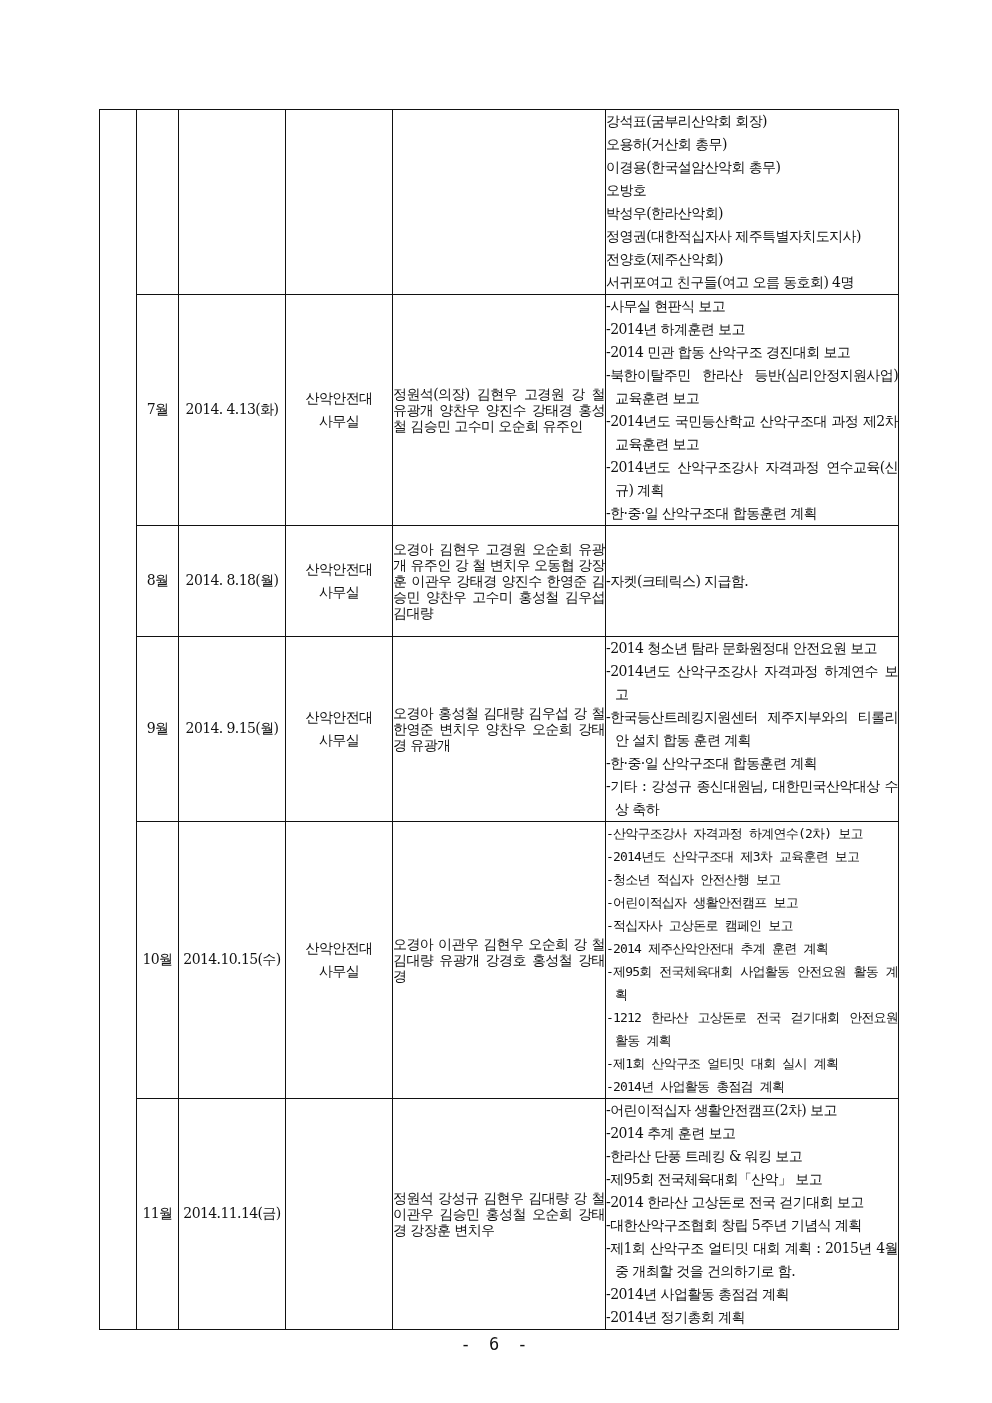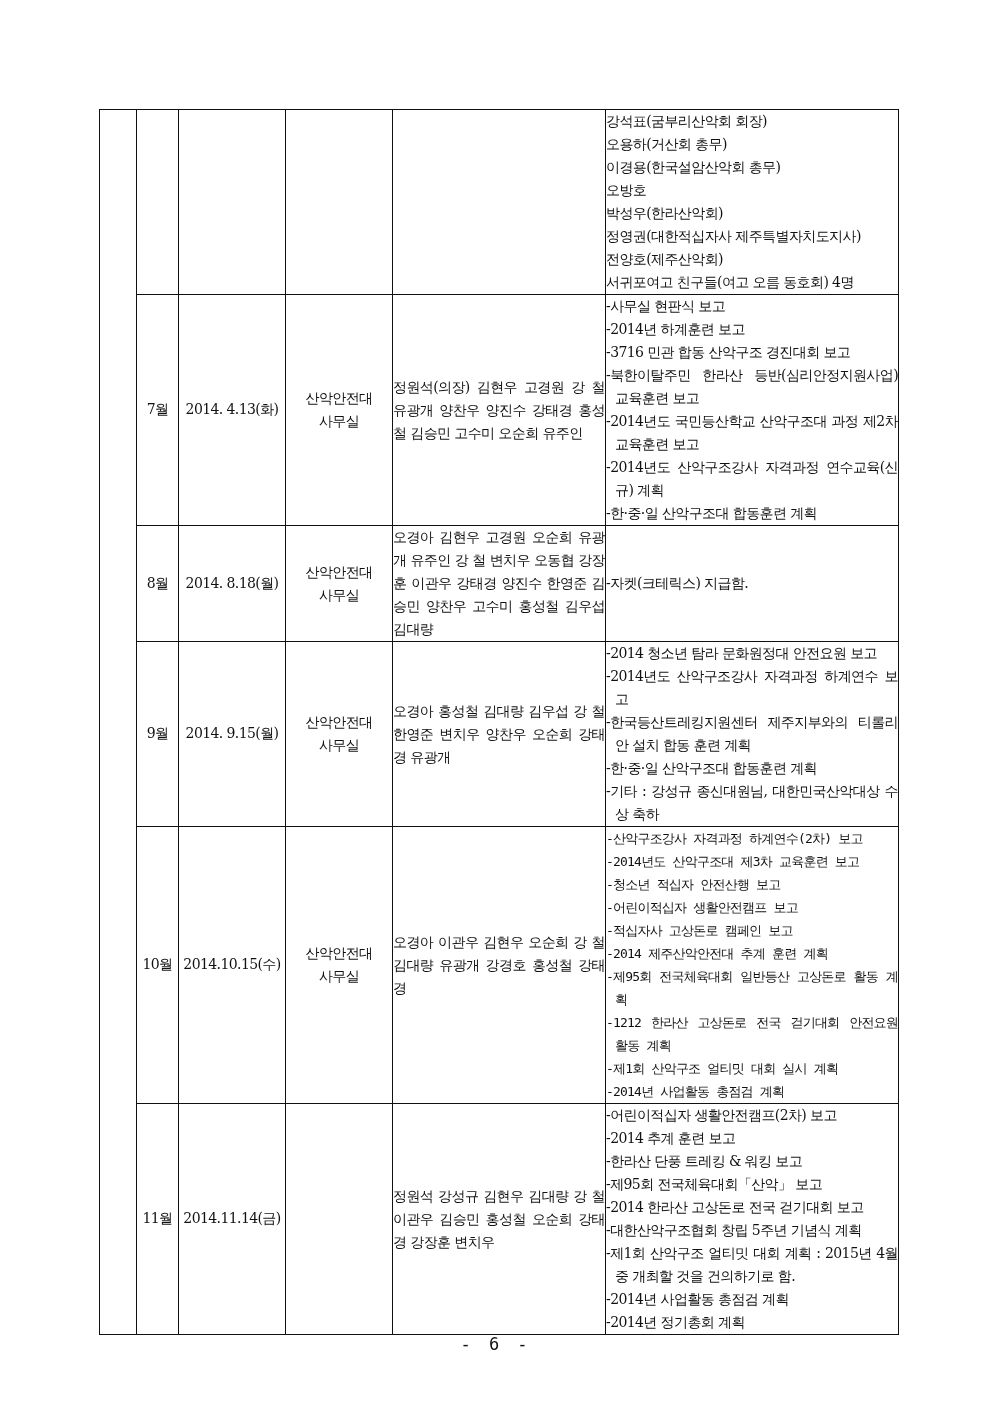--- a/index.html
+++ b/index.html
@@ -5,21 +5,21 @@
   html, body { margin: 0; padding: 0; background: #ffffff; }
   body { width: 992px; height: 1403px; position: relative; overflow: hidden;
          font-family: "DejaVu Serif", "Liberation Serif", serif; color: #111; }
   .page { position: absolute; left: 0; top: 0; width: 992px; height: 1403px; }
   table.minutes { position: absolute; left: 99px; top: 109px; border-collapse: collapse;
                   table-layout: fixed; width: 799px; }
   table.minutes td { border: 1.5px solid #111; vertical-align: middle; padding: 0; font-size: 14px; letter-spacing: -0.6px; }
   td.blank-col { border-top: 1.5px solid #111; border-bottom: 1.5px solid #111; }
   td.month, td.date, td.place { text-align: center; }
   td.place { line-height: 23px; }
-  td.attendees { padding: 0 3px 0 4px; line-height: 23px; text-align: justify; }
+  td.attendees { padding: 0 3px 0 4px; line-height: 16px; text-align: justify; }
   td.agenda { padding: 0 2px 0 3px; line-height: 23px; }
   .agenda-line { display: block; white-space: nowrap; overflow: hidden; }
   .agenda-line.wrap { white-space: normal; text-indent: -9px; padding-left: 9px; text-align: justify; }
   .page-number { position: absolute; top: 1334px; left: 0; width: 992px; text-align: center;
                  font-family: "DejaVu Sans Mono", monospace; font-size: 17px; letter-spacing: 4px; }
 </style>
 </head>
 <body>
 
 <div class="page">
@@ -56,21 +56,21 @@
         <td class="month">7월</td>
         <td class="date">2014. 4.13(화)</td>
         <td class="place">
           <div>산악안전대</div>
           <div>사무실</div>
         </td>
         <td class="attendees">정원석(의장) 김현우 고경원 강 철 유광개 양찬우 양진수 강태경 홍성철 김승민 고수미 오순희 유주인</td>
         <td class="agenda">
           <span class="agenda-line">-사무실 현판식 보고</span>
           <span class="agenda-line">-2014년 하계훈련 보고</span>
-          <span class="agenda-line">-3716 민관 합동 산악구조 경진대회 보고</span>
+          <span class="agenda-line">-2014 민관 합동 산악구조 경진대회 보고</span>
           <span class="agenda-line wrap">-북한이탈주민 한라산 등반(심리안정지원사업) 교육훈련 보고</span>
           <span class="agenda-line wrap">-2014년도 국민등산학교 산악구조대 과정 제2차 교육훈련 보고</span>
           <span class="agenda-line wrap">-2014년도 산악구조강사 자격과정 연수교육(신규) 계획</span>
           <span class="agenda-line">-한·중·일 산악구조대 합동훈련 계획</span>
         </td>
       </tr>
 
       <tr style="height:111px">
         <td class="month">8월</td>
         <td class="date">2014. 8.18(월)</td>
@@ -109,21 +109,21 @@
           <div>사무실</div>
         </td>
         <td class="attendees">오경아 이관우 김현우 오순희 강 철 김대량 유광개 강경호 홍성철 강태경</td>
         <td class="agenda" style="font-family:'DejaVu Sans Mono','Liberation Mono',monospace;font-size:13px;letter-spacing:-0.8px;margin-left:36px;">
           <span class="agenda-line">-산악구조강사 자격과정 하계연수(2차) 보고</span>
           <span class="agenda-line">-2014년도 산악구조대 제3차 교육훈련 보고</span>
           <span class="agenda-line">-청소년 적십자 안전산행 보고</span>
           <span class="agenda-line">-어린이적십자 생활안전캠프 보고</span>
           <span class="agenda-line">-적십자사 고상돈로 캠페인 보고</span>
           <span class="agenda-line">-2014 제주산악안전대 추계 훈련 계획</span>
-          <span class="agenda-line wrap">-제95회 전국체육대회 일반등산 고상돈로 활동 계획</span>
+          <span class="agenda-line wrap">-제95회 전국체육대회 사업활동 안전요원 활동 계획</span>
           <span class="agenda-line wrap">-1212 한라산 고상돈로 전국 걷기대회 안전요원 활동 계획</span>
           <span class="agenda-line">-제1회 산악구조 얼티밋 대회 실시 계획</span>
           <span class="agenda-line">-2014년 사업활동 총점검 계획</span>
         </td>
       </tr>
 
       <tr style="height:224px">
         <td class="month">11월</td>
         <td class="date">2014.11.14(금)</td>
         <td class="place">

